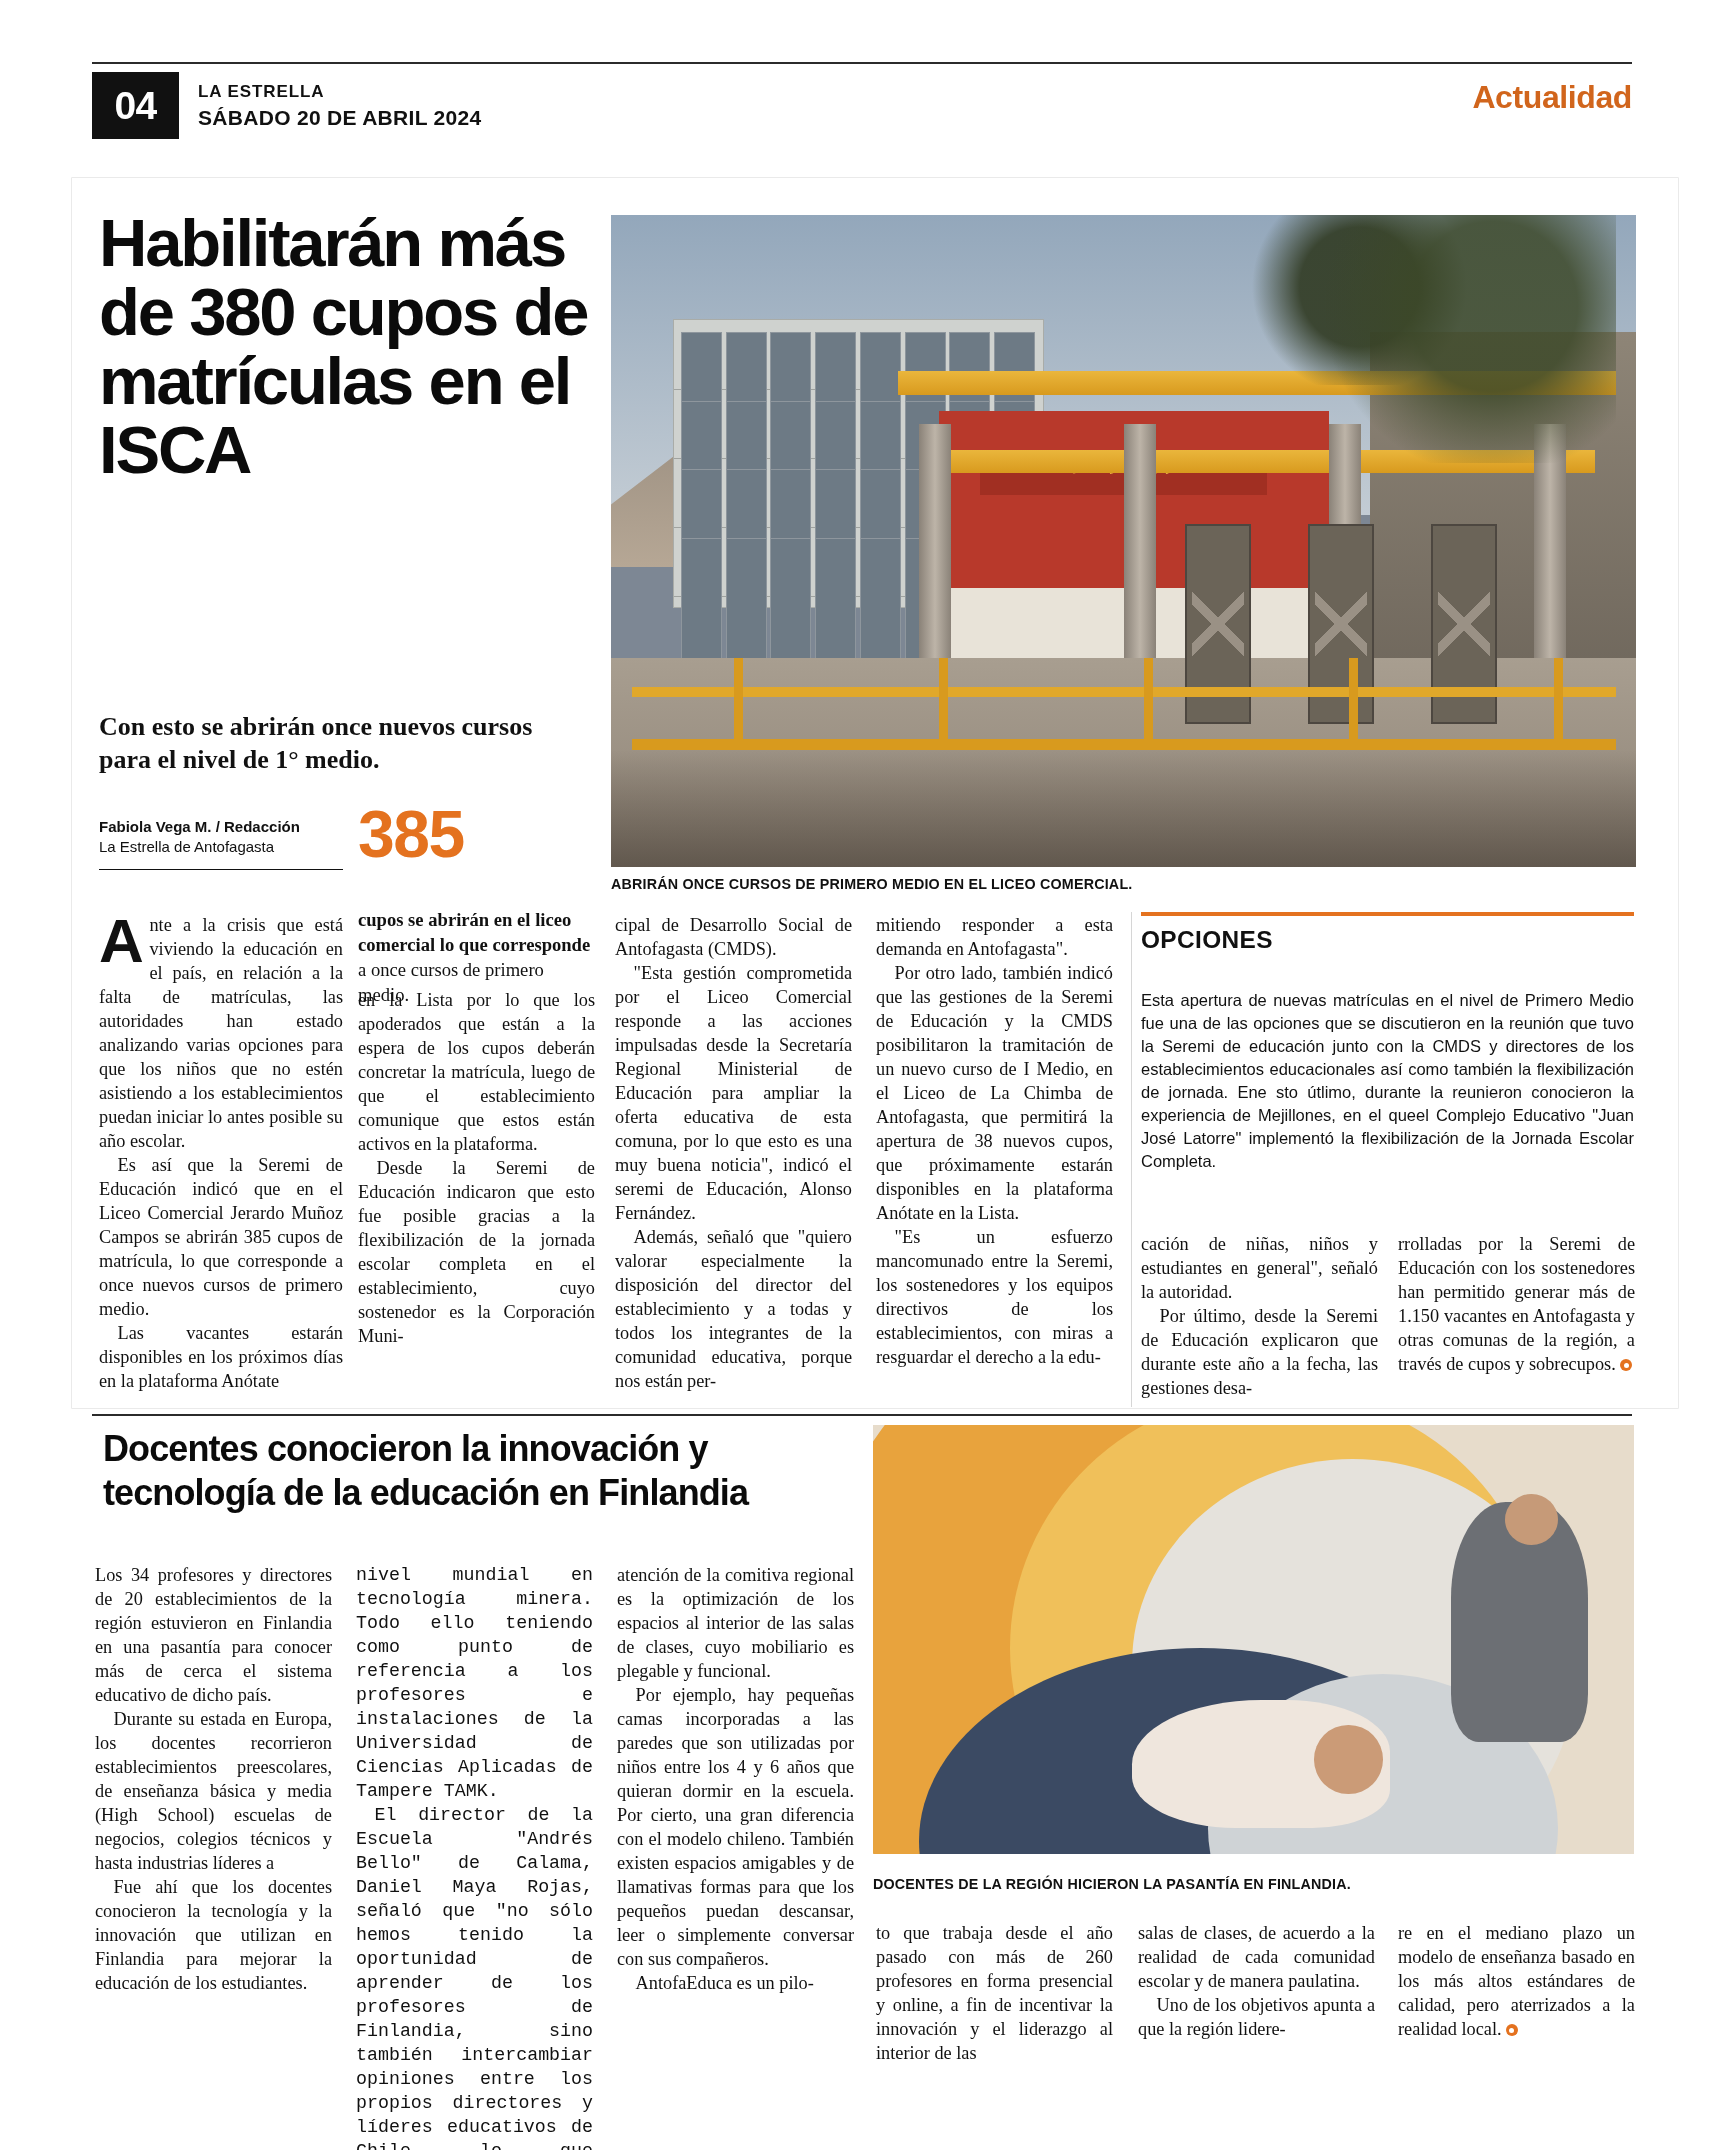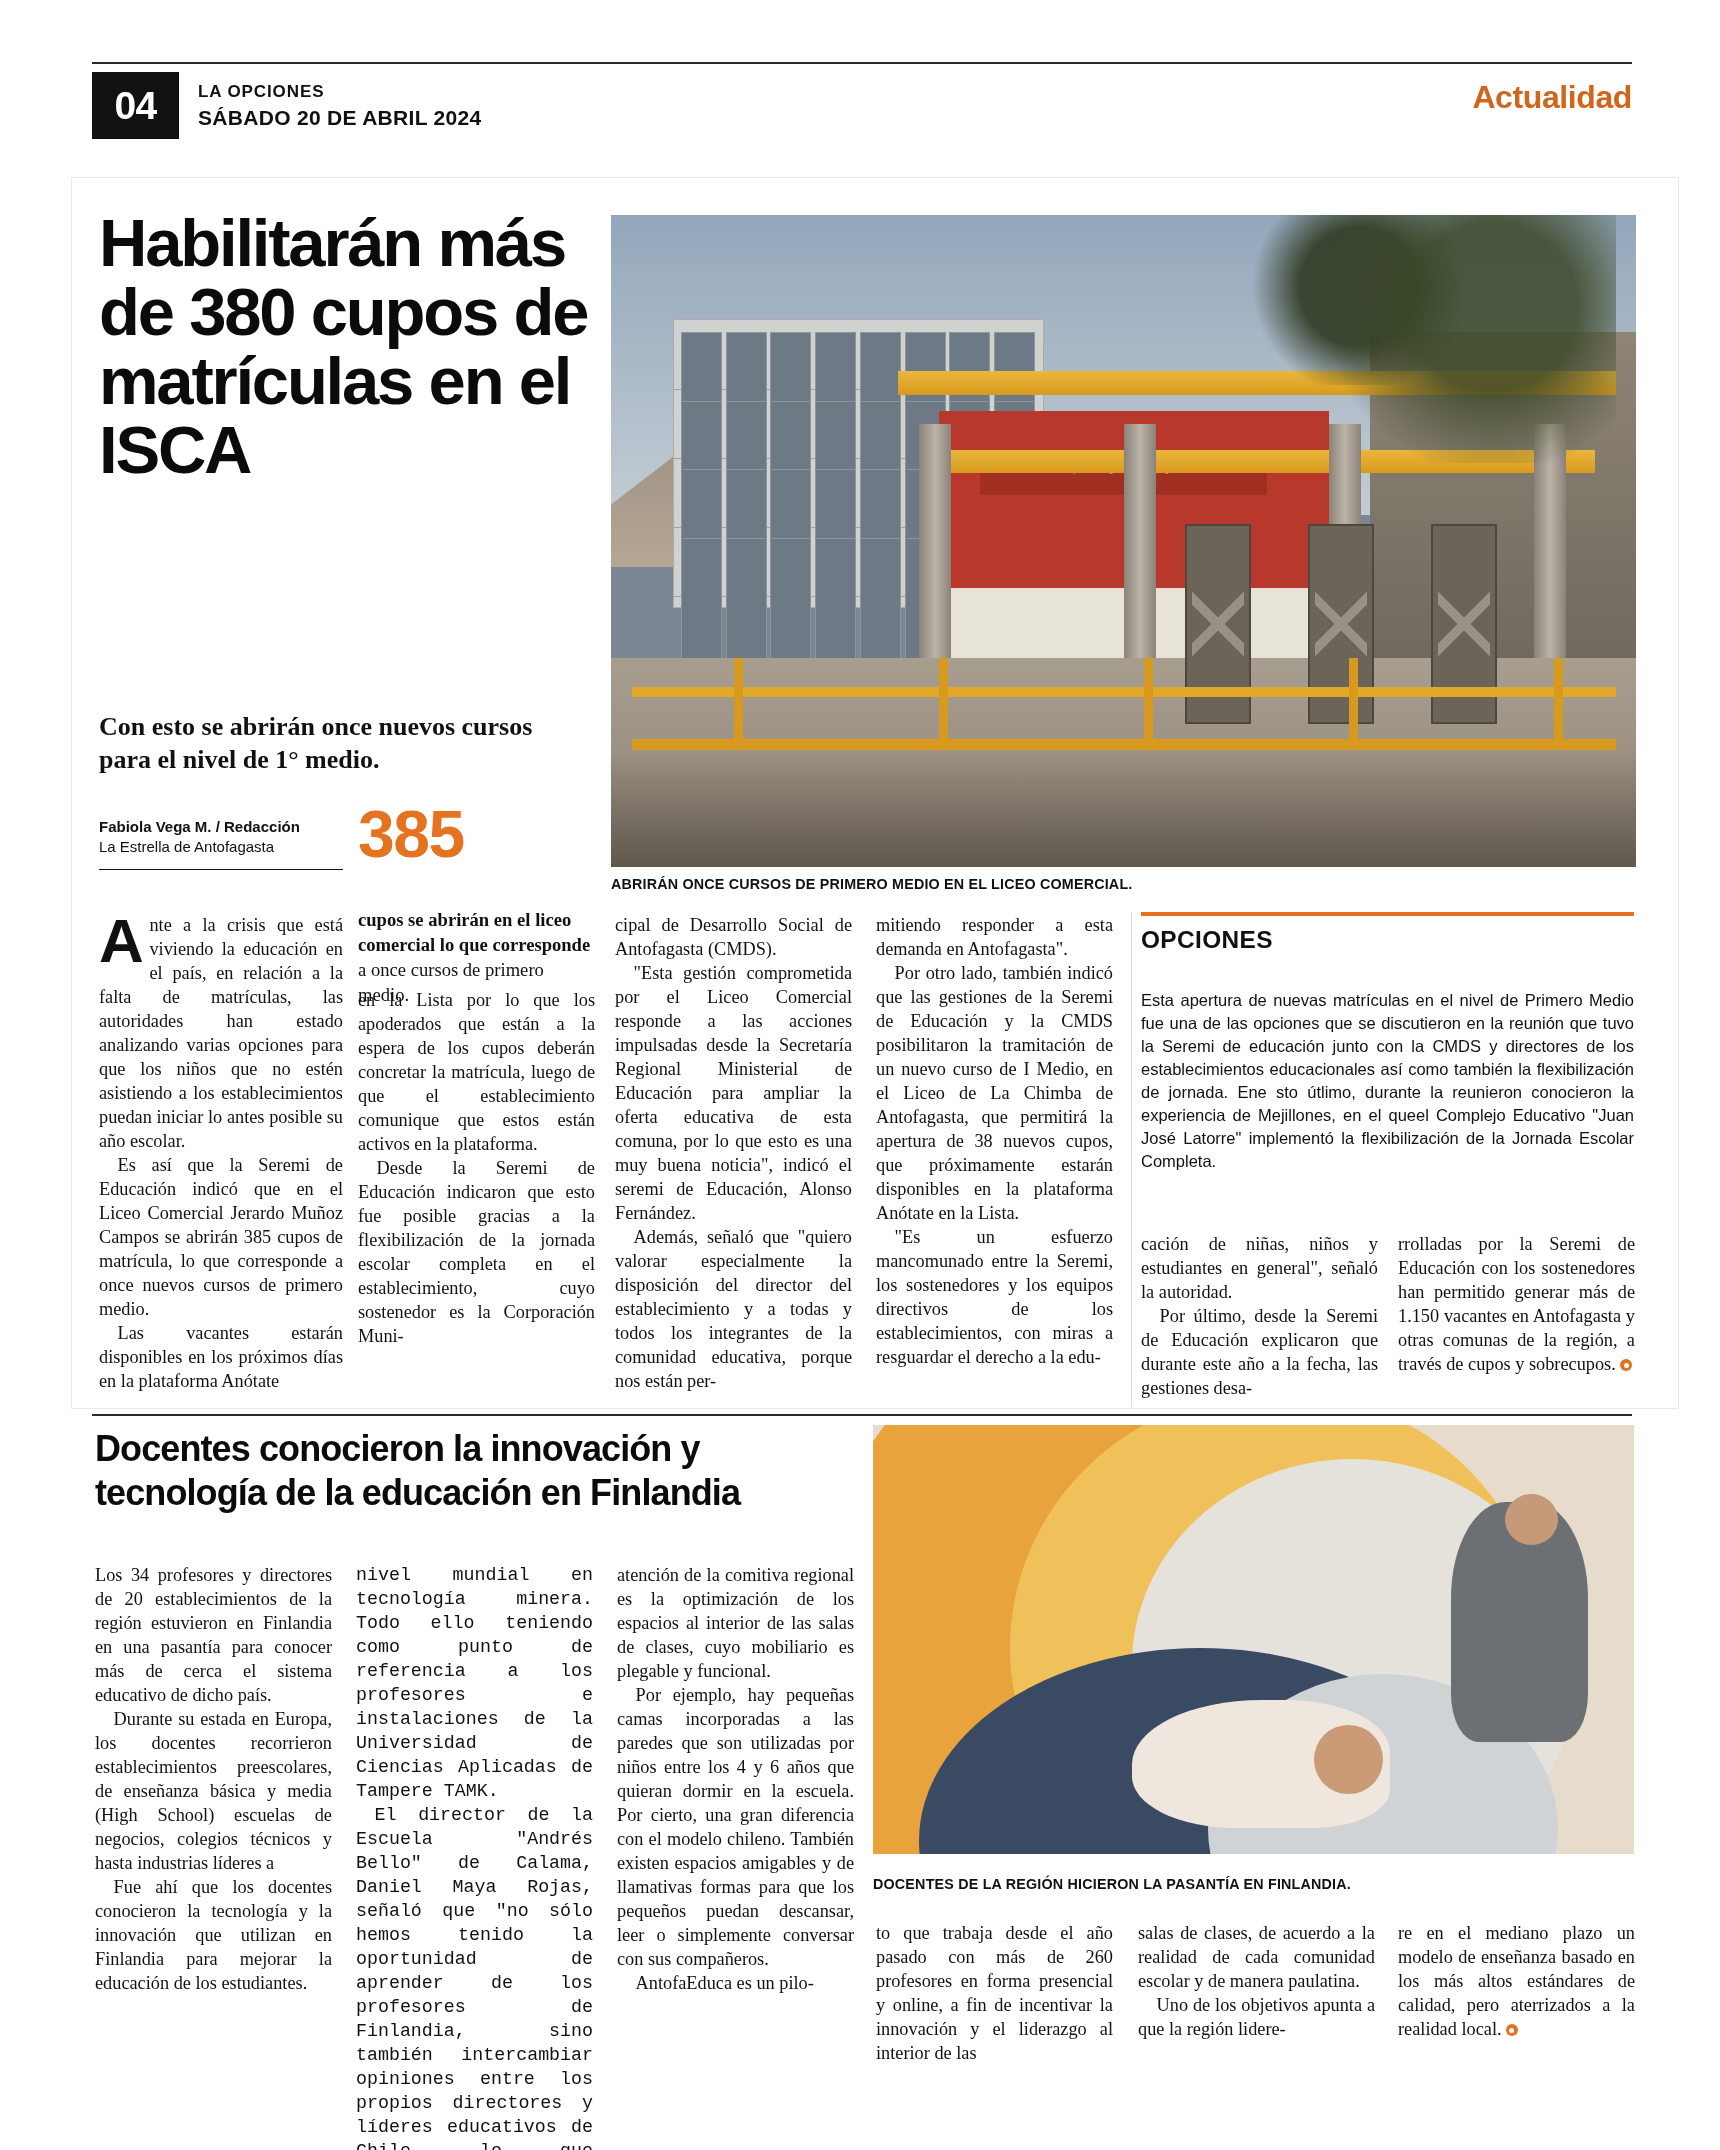--- a/index.html
+++ b/index.html
@@ -326,21 +326,21 @@
   .divider-bottom {
     position: absolute;
     left: 92px;
     top: 1414px;
     width: 1540px;
     height: 2.2px;
     background: #2b2b2b;
   }
   .headline2 {
     position: absolute;
-    left: 95px;
+    left: 103px;
     top: 1427px;
     width: 774px;
     font-family: "Liberation Sans", sans-serif;
     font-weight: bold;
     font-size: 36px;
     line-height: 44px;
     letter-spacing: -0.9px;
     color: #0b0b0b;
   }
   .photo-2 {
@@ -431,21 +431,21 @@
 </style>
 </head>
 <body>
 
 <div class="page">
 
   <div class="masthead">
     <div class="rule-top"></div>
     <div class="page-number-box">04</div>
     <div class="masthead-titles">
-      <div class="masthead-brand">LA OPCIONES</div>
+      <div class="masthead-brand">LA ESTRELLA</div>
       <div class="masthead-date">SÁBADO 20 DE ABRIL 2024</div>
     </div>
     <div class="section-label">Actualidad</div>
   </div>
 
   <div class="shadow-left"></div>
   <div class="article-top"></div>
 
   <div class="headline">Habilitarán más de 380 cupos de matrículas en el ISCA</div>
   <div class="subhead">Con esto se abrirán once nuevos cursos para el nivel de 1° medio.</div>

